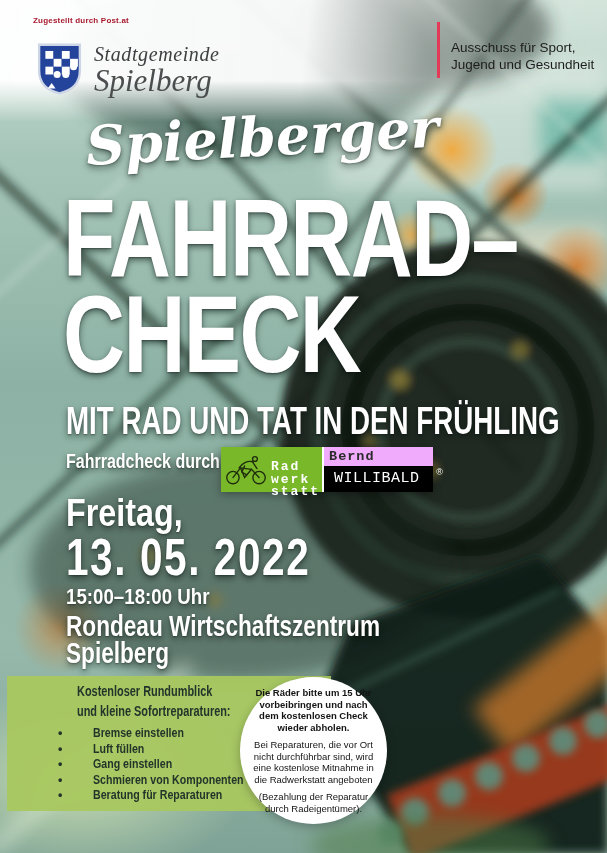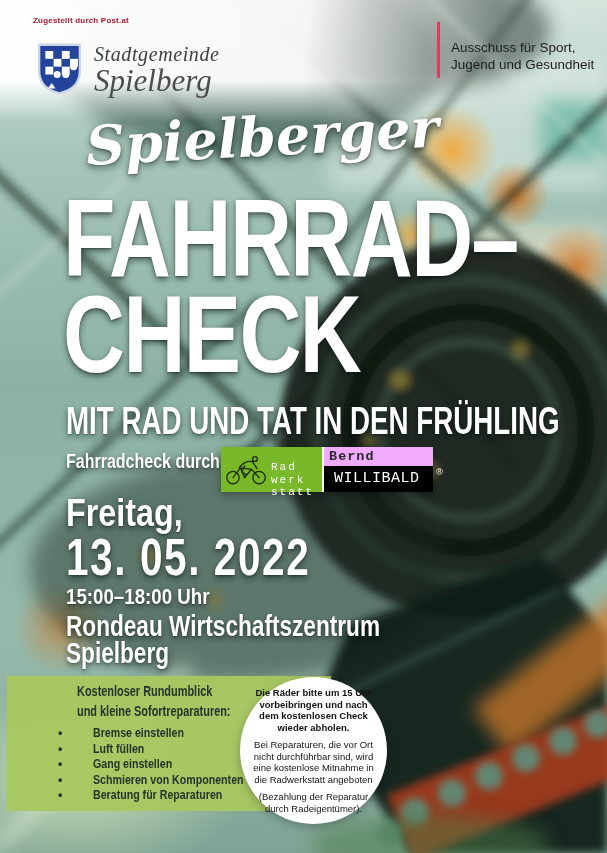--- a/index.html
+++ b/index.html
@@ -45,22 +45,22 @@
   .subtitle{left:66px;top:402px;color:#fff;font-weight:700;font-size:38px;line-height:38px;}
   .subtitle .condense{transform:scaleX(.73);}
 
   
   .org-label{left:66px;top:449px;color:#fff;font-weight:700;font-size:20px;line-height:24px;}
   .org-label .condense{transform:scaleX(.8);}
   .rw-logo{left:221px;top:447px;width:212px;height:45px;display:flex;
     filter:drop-shadow(0 2px 4px rgba(0,0,0,.35));}
   .rw-left{width:102px;background:#79b829;display:flex;align-items:center;padding:2px 0 2px 3px;box-sizing:border-box;}
   .rw-cyclist{width:44px;height:36px;flex:none;}
-  .rw-words{margin-left:3px;font-family:"Liberation Mono",monospace;font-weight:400;
-    color:#fff;font-size:11px;line-height:12.5px;letter-spacing:2px;margin-top:21px;}
+  .rw-words{margin-left:3px;font-family:"Liberation Mono",monospace;font-weight:700;
+    color:#fff;font-size:13px;line-height:12.5px;letter-spacing:2px;margin-top:21px;}
   .rw-right{width:110px;border-left:2px solid #fff;display:flex;flex-direction:column;}
   .rw-bernd{height:19px;background:#f0abfc;color:#2b2b2b;font-family:"Liberation Mono",monospace;
     font-weight:700;font-size:13.5px;line-height:19px;padding-left:5px;letter-spacing:1px;}
   .rw-willibald{flex:1;background:#000000;color:#fff;font-family:"Liberation Mono",monospace;
     font-weight:400;font-size:15px;line-height:26px;padding-left:10px;letter-spacing:.5px;}
   .rw-reg{position:absolute;right:-10px;top:20px;color:#fff;font-size:9px;}
 
   
   .when{left:66px;top:494px;color:#fff;}
   .when-day{font-weight:700;font-size:38px;line-height:38px;}

